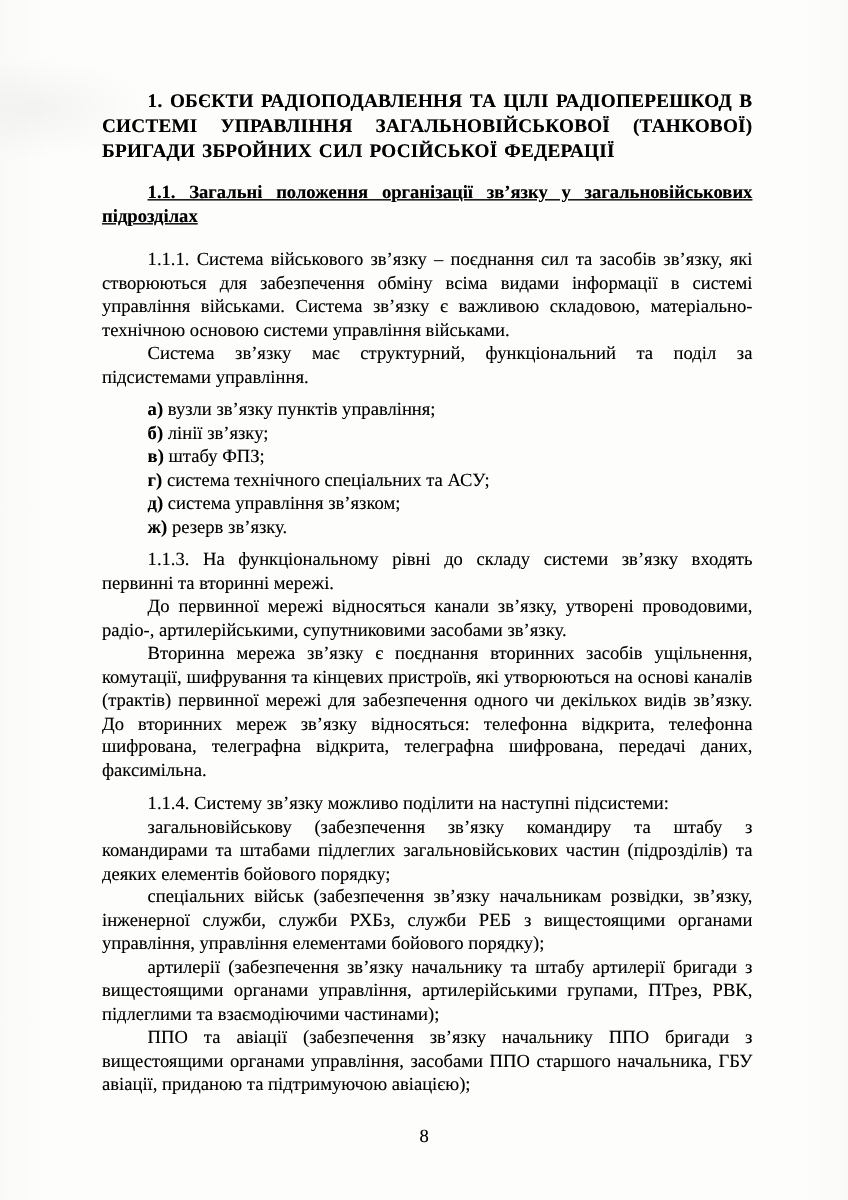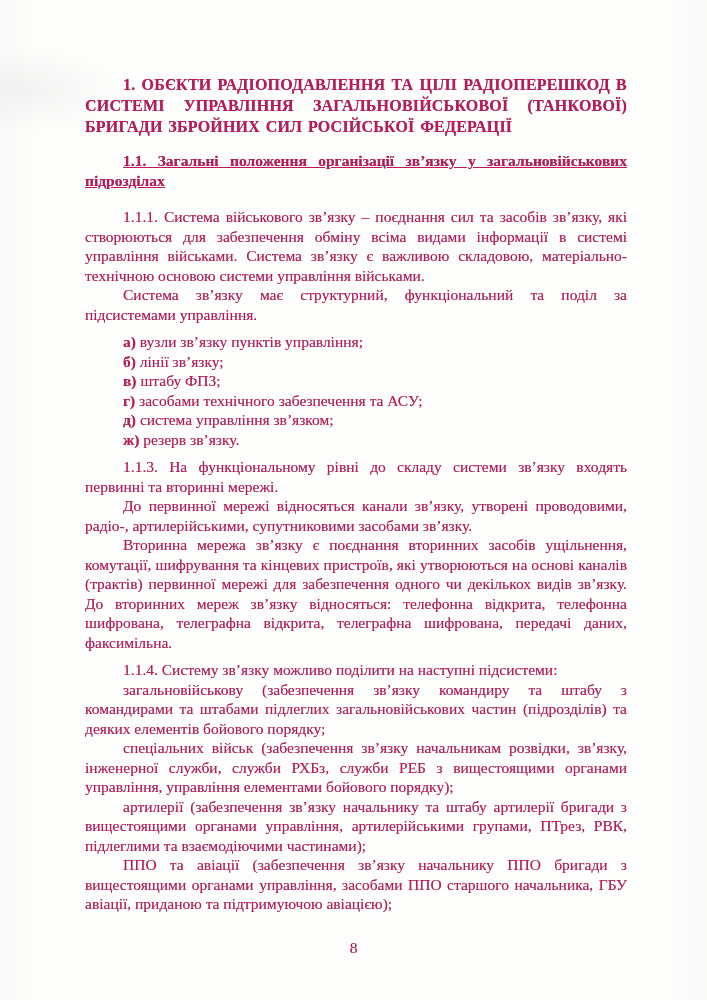--- a/index.html
+++ b/index.html
@@ -7,21 +7,21 @@
     padding: 0;
     background: #ffffff;
   }
   .page {
     position: relative;
     width: 707px;
     height: 1000px;
     background: #fdfdfc;
     overflow: hidden;
     font-family: "Liberation Serif", "DejaVu Serif", serif;
-    color: #be185d;
+    color: #000000;
   }
   
   .page::before {
     content: "";
     position: absolute;
     inset: 0;
     background:
       radial-gradient(ellipse 130px 60px at 30px 90px, rgba(0,0,0,0.04), rgba(0,0,0,0) 70%),
       linear-gradient(to right, rgba(0,0,0,0.015), rgba(0,0,0,0) 40px),
       linear-gradient(to left, rgba(0,0,0,0.015), rgba(0,0,0,0) 40px);
@@ -95,21 +95,21 @@
 
     <section class="block first">
       <p class="para">1.1.1. Система військового зв’язку – поєднання сил та засобів зв’язку, які створюються для забезпечення обміну всіма видами інформації в системі управління військами. Система зв’язку є важливою складовою, матеріально-технічною основою системи управління військами.</p>
       <p class="para">Система зв’язку має структурний, функціональний та поділ за підсистемами управління.</p>
     </section>
 
     <section class="block">
       <p class="para"><b>а)</b><span> вузли зв’язку пунктів управління;</span></p>
       <p class="para"><b>б)</b><span> лінії зв’язку;</span></p>
       <p class="para"><b>в)</b><span> штабу ФПЗ;</span></p>
-      <p class="para"><b>г)</b><span> засобами технічного забезпечення та АСУ;</span></p>
+      <p class="para"><b>г)</b><span> система технічного спеціальних та АСУ;</span></p>
       <p class="para"><b>д)</b><span> система управління зв’язком;</span></p>
       <p class="para"><b>ж)</b><span> резерв зв’язку.</span></p>
     </section>
 
     <section class="block">
       <p class="para">1.1.3. На функціональному рівні до складу системи зв’язку входять первинні та вторинні мережі.</p>
       <p class="para">До первинної мережі відносяться канали зв’язку, утворені проводовими, радіо-, артилерійськими, супутниковими засобами зв’язку.</p>
       <p class="para">Вторинна мережа зв’язку є поєднання вторинних засобів ущільнення, комутації, шифрування та кінцевих пристроїв, які утворюються на основі каналів (трактів) первинної мережі для забезпечення одного чи декількох видів зв’язку. До вторинних мереж зв’язку відносяться: телефонна відкрита, телефонна шифрована, телеграфна відкрита, телеграфна шифрована, передачі даних, факсимільна.</p>
     </section>
 

